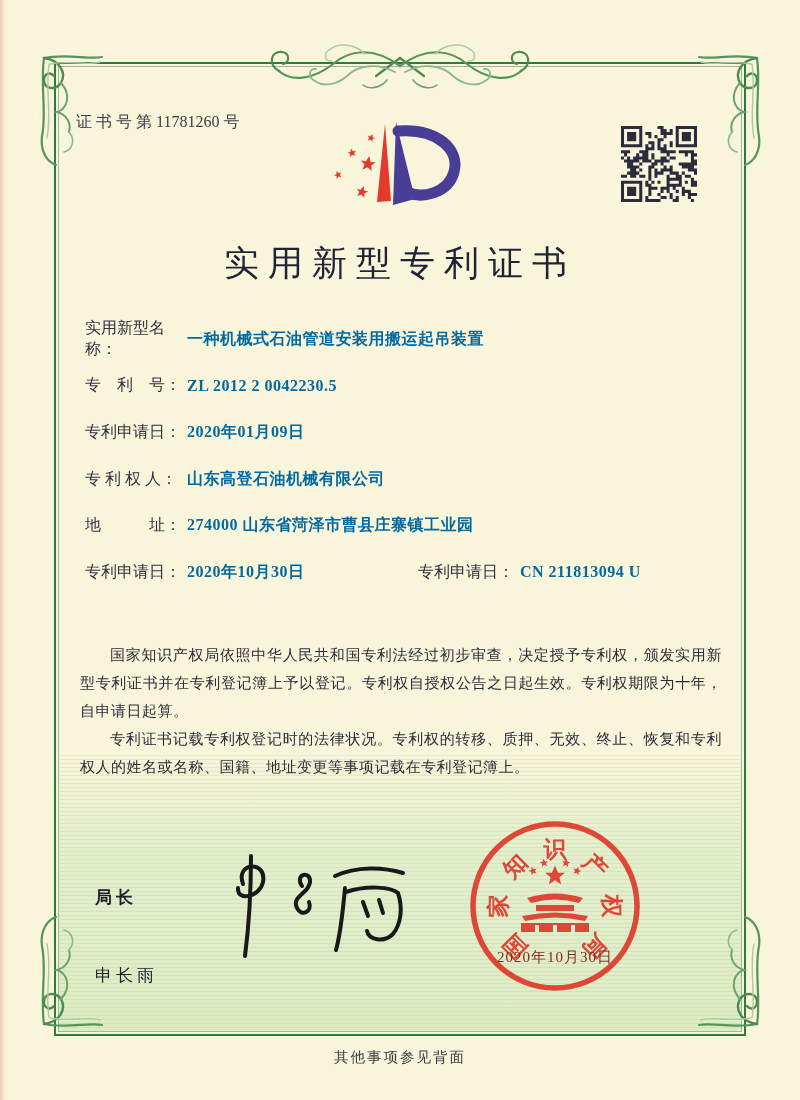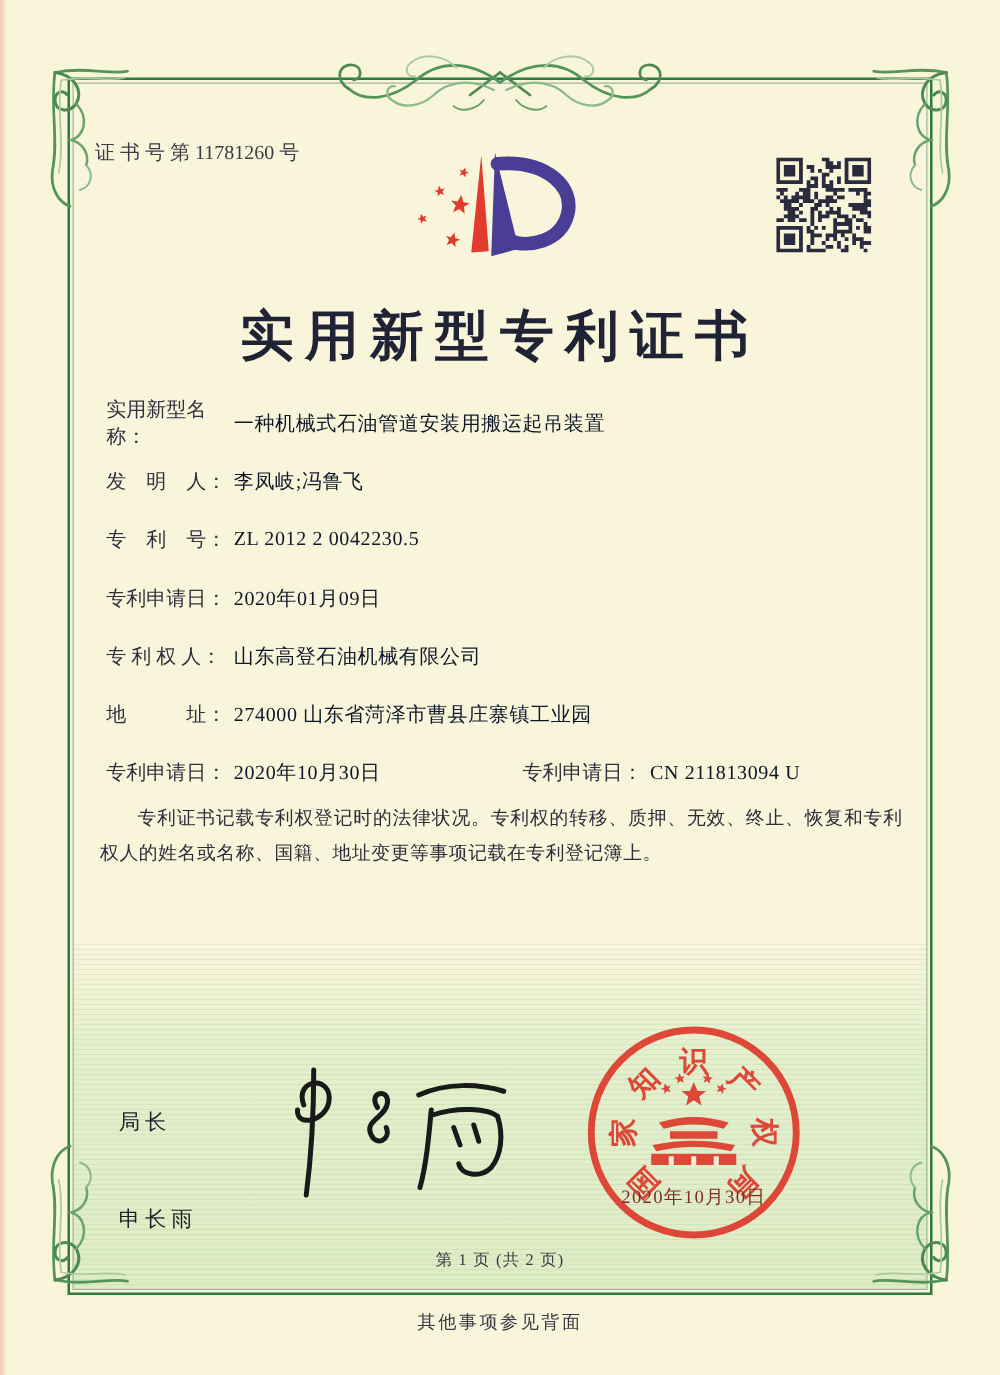--- a/index.html
+++ b/index.html
@@ -35,33 +35,33 @@
   .corner.br{transform:scale(-1,-1);}
 
   .content{position:absolute;left:0;top:0;width:100%;height:100%;z-index:3;}
 
   .cert-no{position:absolute;left:76px;top:112px;font-size:16px;color:#3c3c46;}
 
   .logo{position:absolute;left:322px;top:116px;}
   .qr{position:absolute;left:621px;top:126px;}
 
   .title{position:absolute;left:0;top:240px;width:100%;text-align:center;
-    font-size:43px;font-weight:700;letter-spacing:9px;color:#1f2335;}
+    font-size:35px;font-weight:400;letter-spacing:9px;color:#1f2335;}
 
   .fields{position:absolute;left:85px;top:316px;width:632px;font-size:16px;}
   .row{height:46.6px;display:flex;align-items:center;}
   .lbl{display:inline-block;width:102px;flex:0 0 102px;color:#30303f;}
-  .val{color:#0f172a;letter-spacing:.5px;}
+  .val{color:#0369a1;letter-spacing:.5px;font-weight:bold;}
   .pair1{display:flex;width:333px;flex:0 0 333px;}
 
   .paras{position:absolute;left:80px;top:641px;width:642px;font-size:15px;
     line-height:28px;text-align:justify;color:#2c2c3a;letter-spacing:.5px;}
   .paras p{margin:0;text-indent:2em;}
 
-  .sig-title{position:absolute;left:95px;top:886px;font-size:17px;letter-spacing:4px;color:#20202a;}
+  .sig-title{position:absolute;left:95px;top:886px;font-size:17px;letter-spacing:4px;color:#20202a;font-weight:bold;}
   .sig-name{position:absolute;left:95px;top:964px;font-size:17px;letter-spacing:4px;color:#20202a;}
   .sig-svg{position:absolute;left:205px;top:850px;}
 
   .seal-svg{position:absolute;left:465px;top:816px;}
   .seal-date{position:absolute;left:462px;top:948px;width:186px;text-align:center;
     font-size:15px;color:#7e2c24;letter-spacing:1px;}
 
   .page-footer{position:absolute;left:0;top:999px;width:100%;text-align:center;
     font-size:13px;color:#3a3a42;letter-spacing:1px;}
   .bottom-note{position:absolute;left:0;top:1048px;width:100%;text-align:center;
@@ -144,24 +144,20 @@
       </svg>
 
     <div class="title">实用新型专利证书</div>
 
     <div class="fields">
       <div class="row">
         <span class="lbl">实用新型名称：</span>
         <span class="val">一种机械式石油管道安装用搬运起吊装置</span>
       </div>
       <div class="row">
-        <span class="lbl">发　明　人：</span>
-        <span class="val">李凤岐;冯鲁飞</span>
-      </div>
-      <div class="row">
         <span class="lbl">专　利　号：</span>
         <span class="val">ZL 2012 2 0042230.5</span>
       </div>
       <div class="row">
         <span class="lbl">专利申请日：</span>
         <span class="val">2020年01月09日</span>
       </div>
       <div class="row">
         <span class="lbl">专 利 权 人：</span>
         <span class="val">山东高登石油机械有限公司</span>
@@ -174,20 +170,21 @@
         <span class="pair1">
           <span class="lbl">专利申请日：</span>
           <span class="val">2020年10月30日</span>
         </span>
         <span class="lbl">专利申请日：</span>
         <span class="val">CN 211813094 U</span>
       </div>
     </div>
 
     <div class="paras">
+      <p>国家知识产权局依照中华人民共和国专利法经过初步审查，决定授予专利权，颁发实用新型专利证书并在专利登记簿上予以登记。专利权自授权公告之日起生效。专利权期限为十年，自申请日起算。</p>
       <p>专利证书记载专利权登记时的法律状况。专利权的转移、质押、无效、终止、恢复和专利权人的姓名或名称、国籍、地址变更等事项记载在专利登记簿上。</p>
     </div>
 
     <div class="sig-title">局长</div>
     <div class="sig-name">申长雨</div>
 
     <svg class="sig-svg" width="215" height="115" viewBox="0 0 215 115">
       <g fill="none" stroke="#191919" stroke-width="4" stroke-linecap="round">
         <path d="M38,34 C30,12 62,10 58,32 C55,47 32,52 33,38"></path>
         <path d="M46,6 C46,40 44,75 40,106"></path>
@@ -225,17 +222,16 @@
           <rect x="56" y="107" width="68" height="9"></rect>
           <rect x="70" y="109" width="4" height="7" fill="#f3efda"></rect>
           <rect x="88" y="109" width="4" height="7" fill="#f3efda"></rect>
           <rect x="106" y="109" width="4" height="7" fill="#f3efda"></rect>
         </g>
       </g>
     </svg>
 
     <div class="seal-date">2020年10月30日</div>
 
-    <div class="page-footer">第 1 页 (共 2 页)</div>
     <div class="bottom-note">其他事项参见背面</div>
 
   </div>
 </div>
 
 </body></html>

